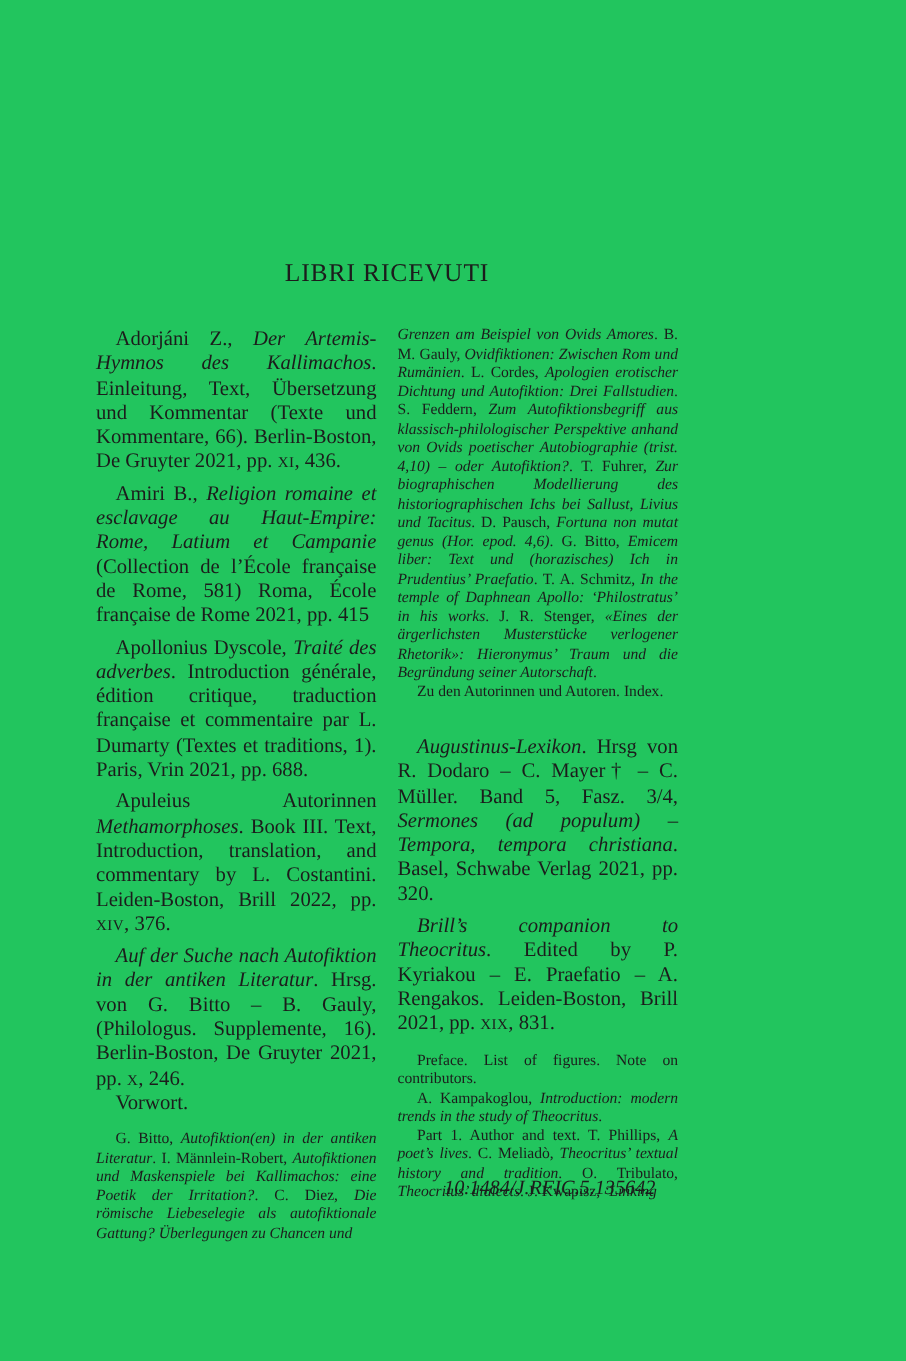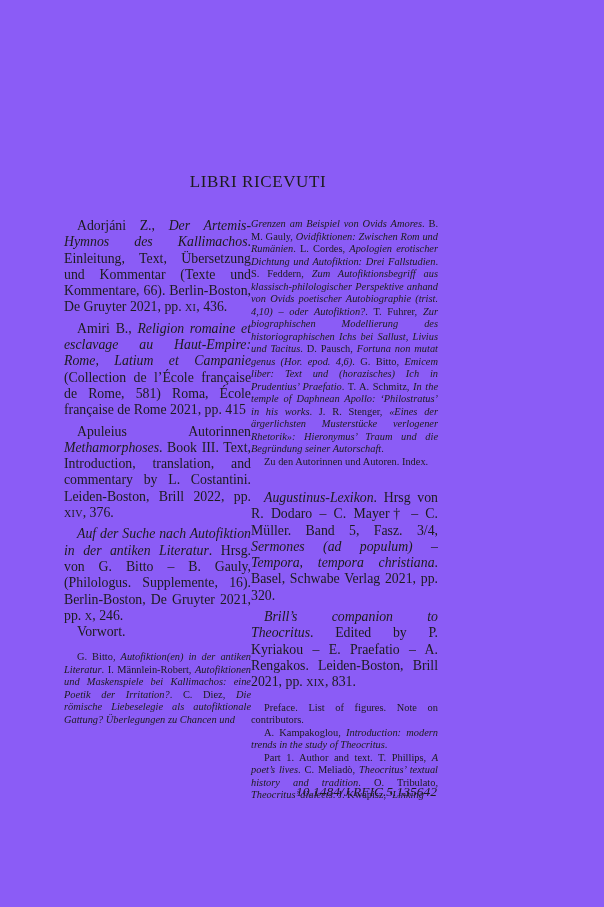--- a/index.html
+++ b/index.html
@@ -5,36 +5,36 @@
   html,body{margin:0;padding:0;}
   body{
     width:604px;height:907px;
     background:#ffffff;
     color:#1c1c1c;
     font-family:"Liberation Serif", serif;
     position:relative;
     overflow:hidden;
   }
   .sheet{
-    position:absolute;left:0;top:0;width:604px;height:907px;background:#8b5cf6;
+    position:absolute;left:0;top:0;width:604px;height:907px;background:#22c55e;
   }
   .page-title{
     position:absolute;
     left:64px;width:388px;top:172px;
     text-align:center;
     font-size:17px;
     letter-spacing:0.6px;
     color:#1c1c1c;
     white-space:nowrap;
   }
   .columns{
     position:absolute;
     left:64px;top:218px;width:388px;
     display:flex;
-    gap:0;
+    gap:14px;
   }
   .col{width:187px;}
   .col p{margin:0;}
   .entry{
     font-size:13.8px;
     line-height:16.3px;
     text-align:justify;
     text-justify:inter-word;
   }
   .small{
@@ -65,20 +65,21 @@
 <body>
 
 <div class="sheet">
 
   <div class="page-title">LIBRI RICEVUTI</div>
 
   <div class="columns">
     <div class="col" id="col-left">
         <p class="entry ind gap-n"><span class="s-r">Adorjáni Z., </span><span class="s-i">Der Artemis-Hymnos des Kallimachos</span><span class="s-r">. Einleitung, Text, Übersetzung und Kommentar (Texte und Kommentare, 66). Berlin-Boston, De Gruyter 2021, pp. </span><span class="s-sc">xi</span><span class="s-r">, 436.</span></p>
         <p class="entry ind gap-s"><span class="s-r">Amiri B., </span><span class="s-i">Religion romaine et esclavage au Haut-Empire: Rome, Latium et Campanie</span><span class="s-r"> (Collection de l’École française de Rome, 581) Roma, École française de Rome 2021, pp. 415</span></p>
+        <p class="entry ind gap-s"><span class="s-r">Apollonius Dyscole, </span><span class="s-i">Traité des adverbes</span><span class="s-r">. Introduction générale, édition critique, traduction française et commentaire par L. Dumarty (Textes et traditions, 1). Paris, Vrin 2021, pp. 688.</span></p>
         <p class="entry ind gap-s"><span class="s-r">Apuleius Autorinnen </span><span class="s-i">Methamorphoses</span><span class="s-r">. Book III. Text, Introduction, translation, and commentary by L. Costantini. Leiden-Boston, Brill 2022, pp. </span><span class="s-sc">xiv</span><span class="s-r">, 376.</span></p>
         <p class="entry ind gap-s"><span class="s-i">Auf der Suche nach Autofiktion in der antiken Literatur</span><span class="s-r">. Hrsg. von G. Bitto – B. Gauly, (Philologus. Supplemente, 16). Berlin-Boston, De Gruyter 2021, pp. </span><span class="s-sc">x</span><span class="s-r">, 246.</span></p>
         <p class="entry ind gap-n"><span class="s-r">Vorwort.</span></p>
         <p class="small ind gap-m"><span class="s-r">G. Bitto, </span><span class="s-i">Autofiktion(en) in der antiken Literatur</span><span class="s-r">. I. Männlein-Robert, </span><span class="s-i">Autofiktionen und Maskenspiele bei Kallimachos: eine Poetik der Irritation?</span><span class="s-r">. C. Diez, </span><span class="s-i">Die römische Liebeselegie als autofiktionale Gattung? Überlegungen zu Chancen und</span></p>
       </div>
     <div class="col" id="col-right">
         <p class="small noind gap-n"><span class="s-i">Grenzen am Beispiel von Ovids Amores</span><span class="s-r">. B. M. Gauly, </span><span class="s-i">Ovidfiktionen: Zwischen Rom und Rumänien</span><span class="s-r">. L. Cordes, </span><span class="s-i">Apologien erotischer Dichtung und Autofiktion: Drei Fallstudien</span><span class="s-r">. S. Feddern, </span><span class="s-i">Zum Autofiktionsbegriff aus klassisch-philologischer Perspektive anhand von Ovids poetischer Autobiographie (trist. 4,10) – oder Autofiktion?</span><span class="s-r">. T. Fuhrer, </span><span class="s-i">Zur biographischen Modellierung des historiographischen Ichs bei Sallust, Livius und Tacitus</span><span class="s-r">. D. Pausch, </span><span class="s-i">Fortuna non mutat genus (Hor. epod. 4,6)</span><span class="s-r">. G. Bitto, </span><span class="s-i">Emicem liber: Text und (horazisches) Ich in Prudentius’ Praefatio</span><span class="s-r">. T. A. Schmitz, </span><span class="s-i">In the temple of Daphnean Apollo: ‘Philostratus’ in his works</span><span class="s-r">. J. R. Stenger, </span><span class="s-i">«Eines der ärgerlichsten Musterstücke verlogener Rhetorik»: Hieronymus’ Traum und die Begründung seiner Autorschaft</span><span class="s-r">.</span></p>
         <p class="small ind gap-n"><span class="s-r">Zu den Autorinnen und Autoren. Index.</span></p>
         <p class="entry ind gap-l"><span class="s-i">Augustinus-Lexikon</span><span class="s-r">. Hrsg von R. Dodaro – C. Mayer† – C. Müller. Band 5, Fasz. 3/4, </span><span class="s-i">Sermones (ad populum) – Tempora, tempora christiana</span><span class="s-r">. Basel, Schwabe Verlag 2021, pp. 320.</span></p>
         <p class="entry ind gap-s"><span class="s-i">Brill’s companion to Theocritus</span><span class="s-r">. Edited by P. Kyriakou – E. Praefatio – A. Rengakos. Leiden-Boston, Brill 2021, pp. </span><span class="s-sc">xix</span><span class="s-r">, 831.</span></p>

